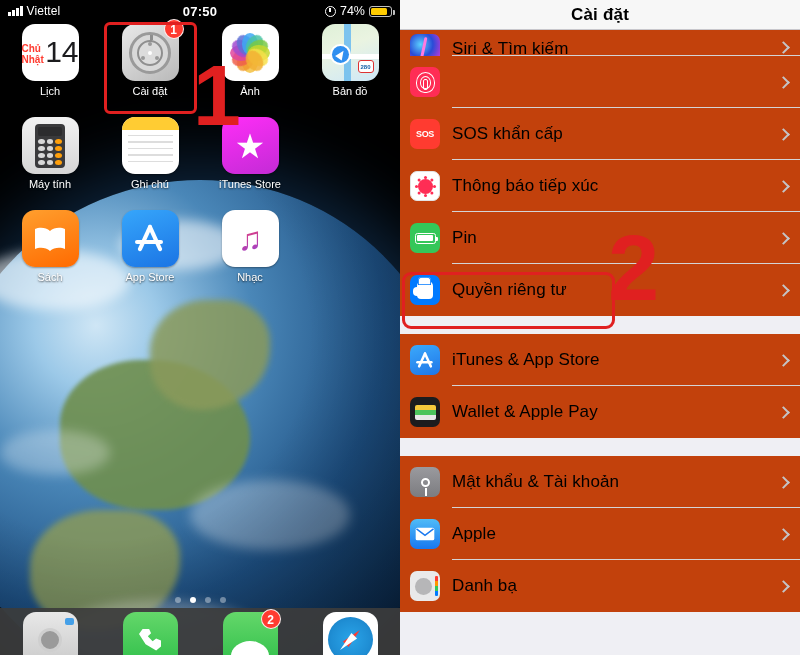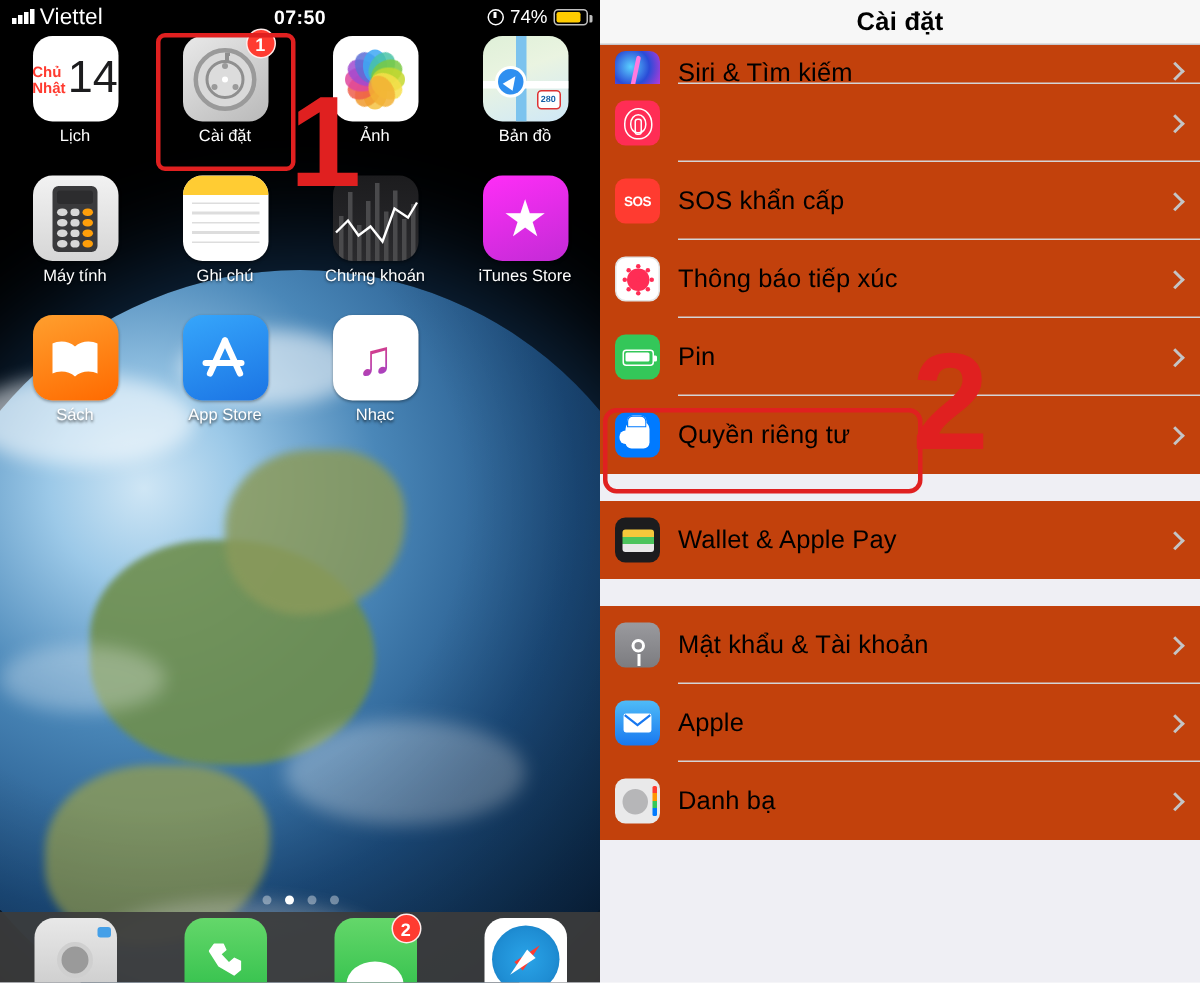--- a/index.html
+++ b/index.html
@@ -33,21 +33,21 @@
   .statusbar {
     position:absolute; top:0; left:0; width:400px; height:22px;
     display:flex; align-items:center; color:#fff; font-size:12.5px;
     padding:0 8px; z-index:30;
   }
   .sb-left { display:flex; align-items:center; gap:4px; }
   .bars { display:flex; align-items:flex-end; gap:1.5px; height:10px; }
   .bars i { display:block; width:2.5px; background:#fff; }
   .bars i:nth-child(1){height:4px}.bars i:nth-child(2){height:6px}
   .bars i:nth-child(3){height:8px}.bars i:nth-child(4){height:10px}
-  .carrier { font-size:15px; letter-spacing:.1px; }
+  .carrier { font-size:12px; letter-spacing:.1px; }
   .sb-time { position:absolute; left:0; width:400px; text-align:center; font-size:13px; font-weight:700; letter-spacing:.3px; }
   .sb-right { margin-left:auto; display:flex; align-items:center; gap:4px; position:relative; z-index:2;}
   .lock-ico { width:11px;height:11px;border:1.4px solid #fff;border-radius:50%;position:relative;}
   .lock-ico:after{content:"";position:absolute;left:3.4px;top:1.6px;width:1.4px;height:4px;background:#fff;}
   .batt-pct{font-size:12.5px;}
   .batt { width:23px;height:11px;border:1.3px solid rgba(255,255,255,.75); border-radius:3px; position:relative;}
   .batt:after{content:"";position:absolute;right:-3.5px;top:3px;width:2px;height:5px;background:rgba(255,255,255,.75);border-radius:0 1px 1px 0;}
   .batt i{position:absolute;left:1px;top:1px;bottom:1px;width:74%;background:#ffcc00;border-radius:1.5px;display:block;}
 
   
@@ -323,37 +323,20 @@
             <div class="nhead"></div>
             <div class="nline"></div>
               <div class="nline"></div>
               <div class="nline"></div>
             <div class="nline"></div>
               <div class="nline"></div>
           </div>
           <div class="applabel">Ghi chú</div>
         </div>
 
-        <div class="appcell">
-          <div class="appicon ic-stocks">
-            <div class="bar" style="left:4px;height:30px"></div>
-              <div class="bar" style="left:10px;height:46px"></div>
-            <div class="bar" style="left:16px;height:24px"></div>
-              <div class="bar" style="left:22px;height:40px"></div>
-            <div class="bar" style="left:28px;height:52px"></div>
-              <div class="bar" style="left:34px;height:33px"></div>
-            <div class="bar" style="left:40px;height:47px"></div>
-              <div class="bar" style="left:46px;height:28px"></div>
-            <div class="bar" style="left:52px;height:38px"></div>
-            <svg viewBox="0 0 57 57">
-                <polyline points="2,38 10,30 17,40 25,34 33,44 41,22 50,28 56,18" fill="none" stroke="#ffffff" stroke-width="1.6"></polyline>
-              </svg>
-          </div>
-          <div class="applabel">Chứng khoán</div>
-        </div>
 
         <div class="appcell">
           <div class="appicon ic-itunes">★</div>
           <div class="applabel">iTunes Store</div>
         </div>
       </div>
 
       <div class="approw">
         <div class="appcell">
           <div class="appicon ic-books">
@@ -487,20 +470,32 @@
             </div>
           <div class="row-label">Quyền riêng tư</div>
           <div class="chev"></div>
 
         </div>
       </div>
 
       <div class="gap"></div>
 
       <div class="group">
+        <div class="row">
+          <div class="row-ico si-appstore">
+            <svg width="20" height="19" viewBox="0 0 34 32">
+              <path d="M17 4 L27 26" stroke="#fff" stroke-width="4.2" stroke-linecap="round" fill="none"></path>
+              <path d="M17 4 L7 26" stroke="#fff" stroke-width="4.2" stroke-linecap="round" fill="none"></path>
+              <path d="M4 19 L28 19" stroke="#fff" stroke-width="4" stroke-linecap="round" fill="none"></path>
+            </svg>
+          </div>
+          <div class="row-label">iTunes &amp; App Store</div>
+          <div class="chev"></div>
+          <div class="sep"></div>
+        </div>
 
         <div class="row">
           <div class="row-ico si-wallet">
               <div class="cards"></div>
             </div>
           <div class="row-label">Wallet &amp; Apple Pay</div>
           <div class="chev"></div>
 
         </div>
       </div>

